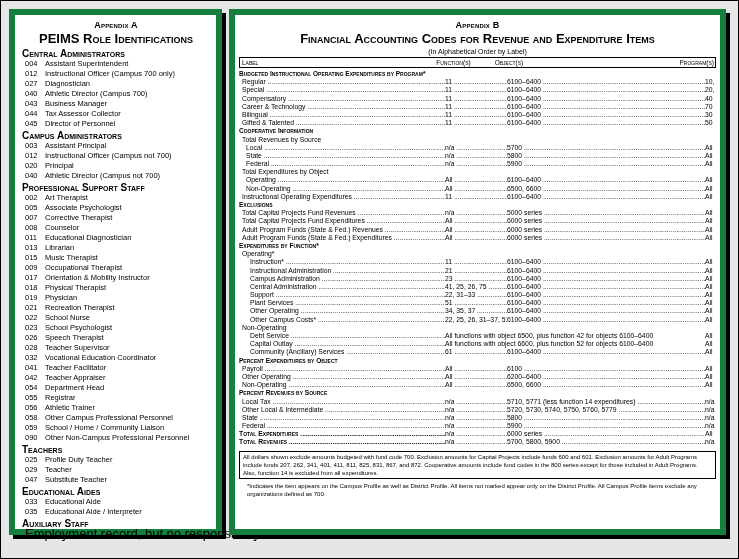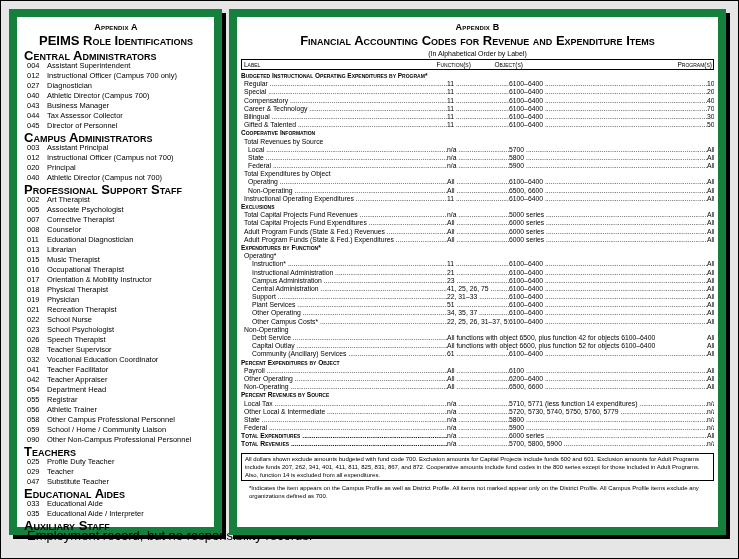--- a/index.html
+++ b/index.html
@@ -1,27 +1,27 @@
 <!DOCTYPE html>
 <html><head>
 <meta charset="utf-8">
 <style>
   html, body { margin: 0; padding: 0; }
   body {
     width: 739px; height: 559px; background: #e6e6e6; position: relative; overflow: hidden;
     font-family: "Liberation Sans", sans-serif; color: #000;
   }
   .outer { position: absolute; left: 0; top: 0; width: 737px; height: 557px; border: 1px solid #000; background: #e6e6e6; }
-  .panel { position: absolute; background: #fff; border: 8px solid #15803d; box-shadow: 4px 4px 0 #000; box-sizing: border-box; }
+  .panel { position: absolute; background: #fff; border: 6px solid #15803d; box-shadow: 4px 4px 0 #000; box-sizing: border-box; }
   #panelA { left: 9px; top: 9px; width: 213px; height: 526px; padding: 4px 6px 0 7px; }
   #panelB { left: 229px; top: 9px; width: 497px; height: 526px; padding: 4px 4px 0 4px; }
   .hdr1 { text-align: center; font-weight: bold; font-size: 9px; font-variant: small-caps; letter-spacing: 0.2px; margin-top: 1px; }
   .hdr2 { text-align: center; font-size: 13px; font-variant: small-caps; font-weight: bold; margin-top: 1px; }
   .hdr3 { text-align: center; font-size: 7px; margin-top: 2px; }
-  .secA { font-size: 13px; font-variant: small-caps; font-weight: bold; margin-top: 2px; height: 10px; line-height: 10px; }
+  .secA { font-size: 10px; font-variant: small-caps; font-weight: bold; margin-top: 2px; height: 10px; line-height: 10px; }
   .rowA { font-size: 7.5px; height: 10px; line-height: 10px; white-space: nowrap; padding-left: 3px; }
   .rowA .code { display: inline-block; width: 20px; }
   .noteA { font-size: 13px; height: 10px; line-height: 10px; padding-left: 3px; white-space: nowrap; }
   .thead { display: flex; border: 1px solid #000; font-size: 6.5px; font-variant: small-caps; height: 9px; line-height: 9px; margin-top: 2px; }
   .thead span { display: block; }
   .tb-row { position: relative; font-size: 6.8px; height: 8.2px; line-height: 8.2px; white-space: nowrap; overflow: hidden; }
   .tb-sec { font-size: 6.5px; font-variant: small-caps; font-weight: bold; height: 8.2px; line-height: 8.2px; white-space: nowrap; }
   .c-label { position: absolute; left: 0; width: 206px; overflow: hidden; }
   .c-label::after { content: " ................................................................................................................................................................................."; }
   .c-func { position: absolute; left: 206px; width: 62px; overflow: hidden; background: #fff; }
@@ -59,21 +59,21 @@
       <div class="rowA"><span class="code">020</span><span>Principal</span></div>
       <div class="rowA"><span class="code">040</span><span>Athletic Director (Campus not 700)</span></div>
       <div class="secA">Professional Support Staff</div>
       <div class="rowA"><span class="code">002</span><span>Art Therapist</span></div>
       <div class="rowA"><span class="code">005</span><span>Associate Psychologist</span></div>
       <div class="rowA"><span class="code">007</span><span>Corrective Therapist</span></div>
       <div class="rowA"><span class="code">008</span><span>Counselor</span></div>
       <div class="rowA"><span class="code">011</span><span>Educational Diagnostician</span></div>
       <div class="rowA"><span class="code">013</span><span>Librarian</span></div>
       <div class="rowA"><span class="code">015</span><span>Music Therapist</span></div>
-      <div class="rowA"><span class="code">016</span><span>Occupational Therapist</span></div>
+      <div class="rowA"><span class="code">009</span><span>Occupational Therapist</span></div>
       <div class="rowA"><span class="code">017</span><span>Orientation &amp; Mobility Instructor</span></div>
       <div class="rowA"><span class="code">018</span><span>Physical Therapist</span></div>
       <div class="rowA"><span class="code">019</span><span>Physician</span></div>
       <div class="rowA"><span class="code">021</span><span>Recreation Therapist</span></div>
       <div class="rowA"><span class="code">022</span><span>School Nurse</span></div>
       <div class="rowA"><span class="code">023</span><span>School Psychologist</span></div>
       <div class="rowA"><span class="code">026</span><span>Speech Therapist</span></div>
       <div class="rowA"><span class="code">028</span><span>Teacher Supervisor</span></div>
       <div class="rowA"><span class="code">032</span><span>Vocational Education Coordinator</span></div>
       <div class="rowA"><span class="code">041</span><span>Teacher Facilitator</span></div>

